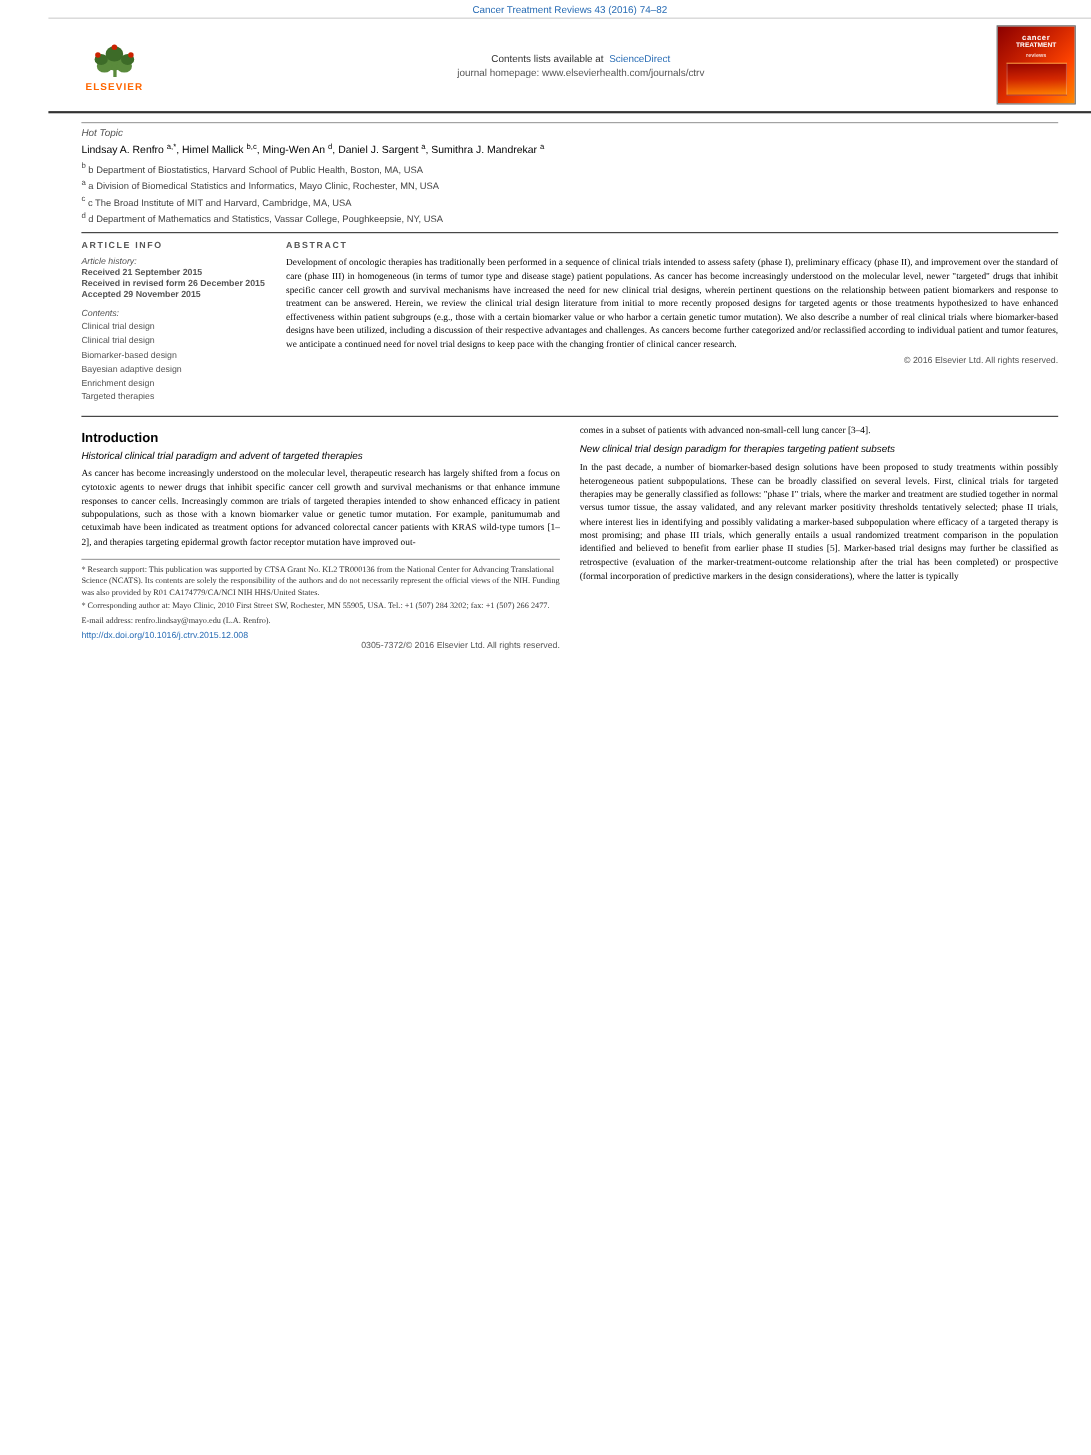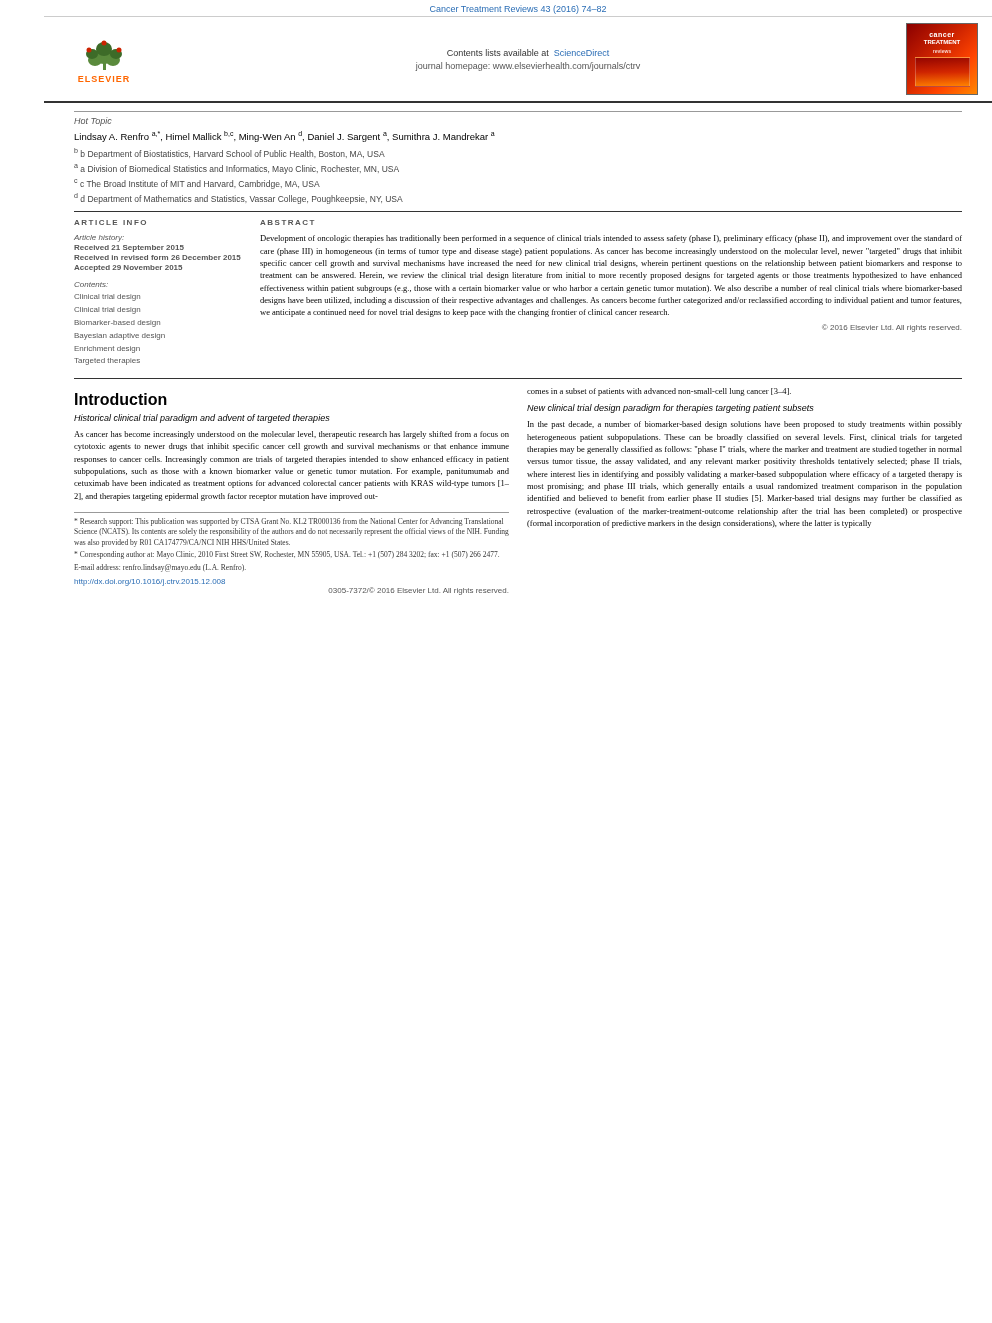--- a/index.html
+++ b/index.html
@@ -260,21 +260,21 @@
       display: flex;
       gap: 18px;
       margin-top: 6px;
     }
 
     .body-col {
       flex: 1;
     }
 
     .section-heading {
-      font-size: 16px;
+      font-size: 12px;
       font-family: Arial, sans-serif;
       font-weight: bold;
       color: #000;
       margin-bottom: 4px;
       margin-top: 6px;
     }
 
     .subsection-heading {
       font-size: 9px;
       font-family: Arial, sans-serif;

